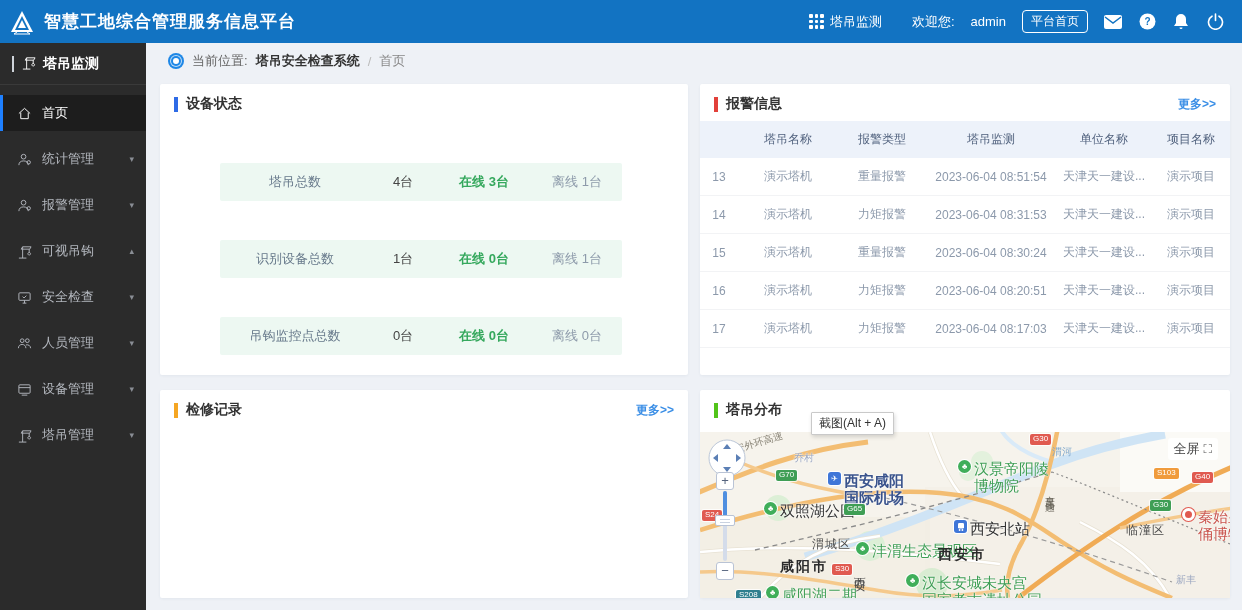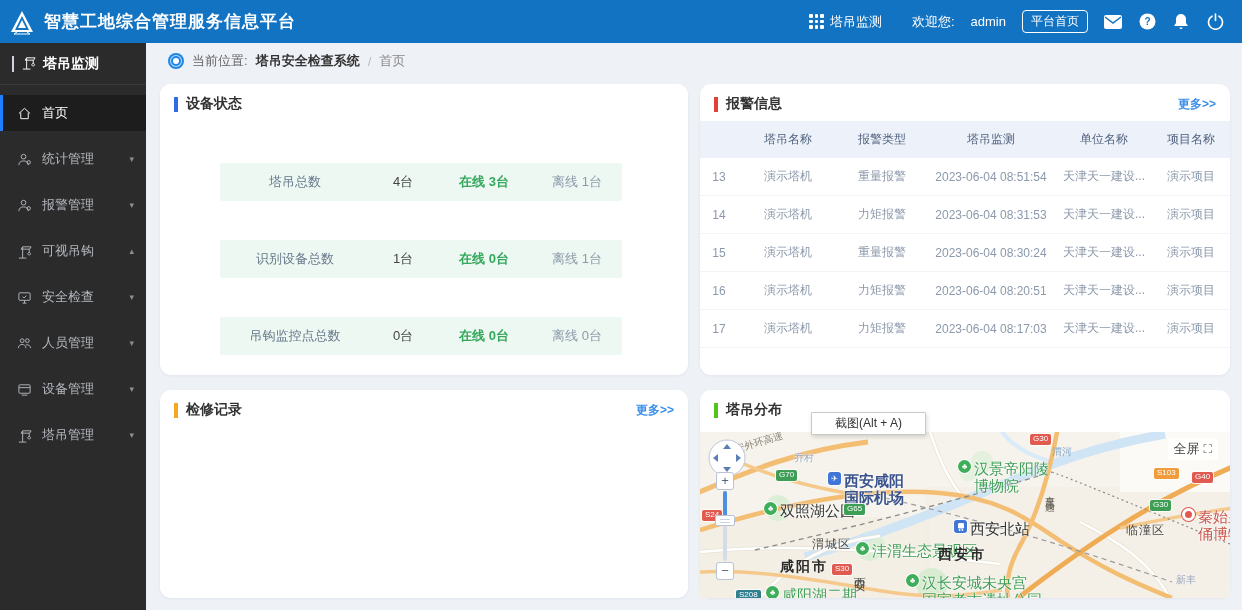--- a/index.html
+++ b/index.html
@@ -33,21 +33,21 @@
 
   
   .content { position:absolute; left:146px; top:43px; width:1096px; height:567px; }
   .breadcrumb { height:36px; display:flex; align-items:center; padding-left:22px; font-size:13px; color:#666; gap:8px; }
   .bc-ico { width:16px; height:16px; border-radius:50%; background:#1e87e6; display:flex; align-items:center; justify-content:center; }
   .bc-ico i { width:6px; height:6px; border-radius:50%; background:#fff; box-shadow:0 0 0 2px #1e87e6, 0 0 0 3px #bcdcf7; }
   .bc-strong { color:#333; font-weight:bold; }
   .bc-sep { color:#bbb; }
   .bc-cur { color:#888; }
 
-  .panel { position:absolute; background:#fff; border-radius:11px; box-shadow:0 1px 3px rgba(30,60,110,.06); }
+  .panel { position:absolute; background:#fff; border-radius:2px; box-shadow:0 1px 3px rgba(30,60,110,.06); }
   .p-devstat { left:14px;  top:41px; width:528px; height:291px; }
   .p-alarm   { left:554px; top:41px; width:530px; height:291px; }
   .p-maint   { left:14px;  top:347px; width:528px; height:208px; }
   .p-map     { left:554px; top:347px; width:530px; height:208px; }
 
   .p-title { display:flex; align-items:center; height:40px; padding:0 14px; }
   .p-title .tbar { width:4px; height:15px; margin-right:8px; }
   .p-title .ttxt { font-size:14px; font-weight:bold; color:#333; }
   .more-link { margin-left:auto; font-size:12px; font-weight:bold; color:#3a8ee6; cursor:pointer; }
 
@@ -104,21 +104,21 @@
 
   .pan-ctl { position:absolute; left:6px; top:5px; }
   .zoom-ctl { position:absolute; left:16px; top:40px; width:18px; }
   .zbtn { width:18px; height:18px; background:#fff; border:1px solid #b9c3d5; border-radius:3px; color:#55637d; font-size:13px; line-height:15px; text-align:center; cursor:pointer; }
   .ztrack { width:4px; height:70px; background:#d4dcea; margin:1px auto; position:relative; border-radius:2px; }
   .ztrack .fill { position:absolute; left:0; top:0; width:4px; height:28px; background:#4f8fe0; border-radius:2px; }
   .zhandle { position:absolute; left:-8px; top:24px; width:20px; height:11px; background:#fff; border:1px solid #b9c3d5; border-radius:2px; }
   .zhandle::after { content:""; display:block; margin:3px 4px; border-top:1px solid #c9d2e0; border-bottom:1px solid #c9d2e0; height:2px; }
   .fullscreen { position:absolute; right:12px; top:6px; display:flex; align-items:center; gap:4px; font-size:13px; color:#444; background:rgba(255,255,255,.85); padding:2px 6px; border-radius:3px; cursor:pointer; }
   .fs-ico { font-size:12px; color:#555; }
-  .snip-tip { position:absolute; left:111px; top:22px; background:#fff; border:1px solid #c9c9c9; box-shadow:1px 2px 4px rgba(0,0,0,.15); font-size:12px; color:#333; padding:2px 23px; z-index:5; border-radius:1px; }
+  .snip-tip { position:absolute; left:111px; top:22px; background:#fff; border:1px solid #c9c9c9; box-shadow:1px 2px 4px rgba(0,0,0,.15); font-size:12px; color:#333; padding:2px 7px; z-index:5; border-radius:1px; }
 </style>
 </head>
 <body>
 
 <header class="topbar">
   <div class="logo-wrap">
     <svg width="26" height="26" viewBox="0 0 26 26">
         <path d="M13 2 24 23H2Z" fill="#fff"></path>
         <path d="M13 7 20 21H6Z" fill="#1273c2"></path>
         <path d="M13 11 17 19H9Z" fill="#fff"></path>

